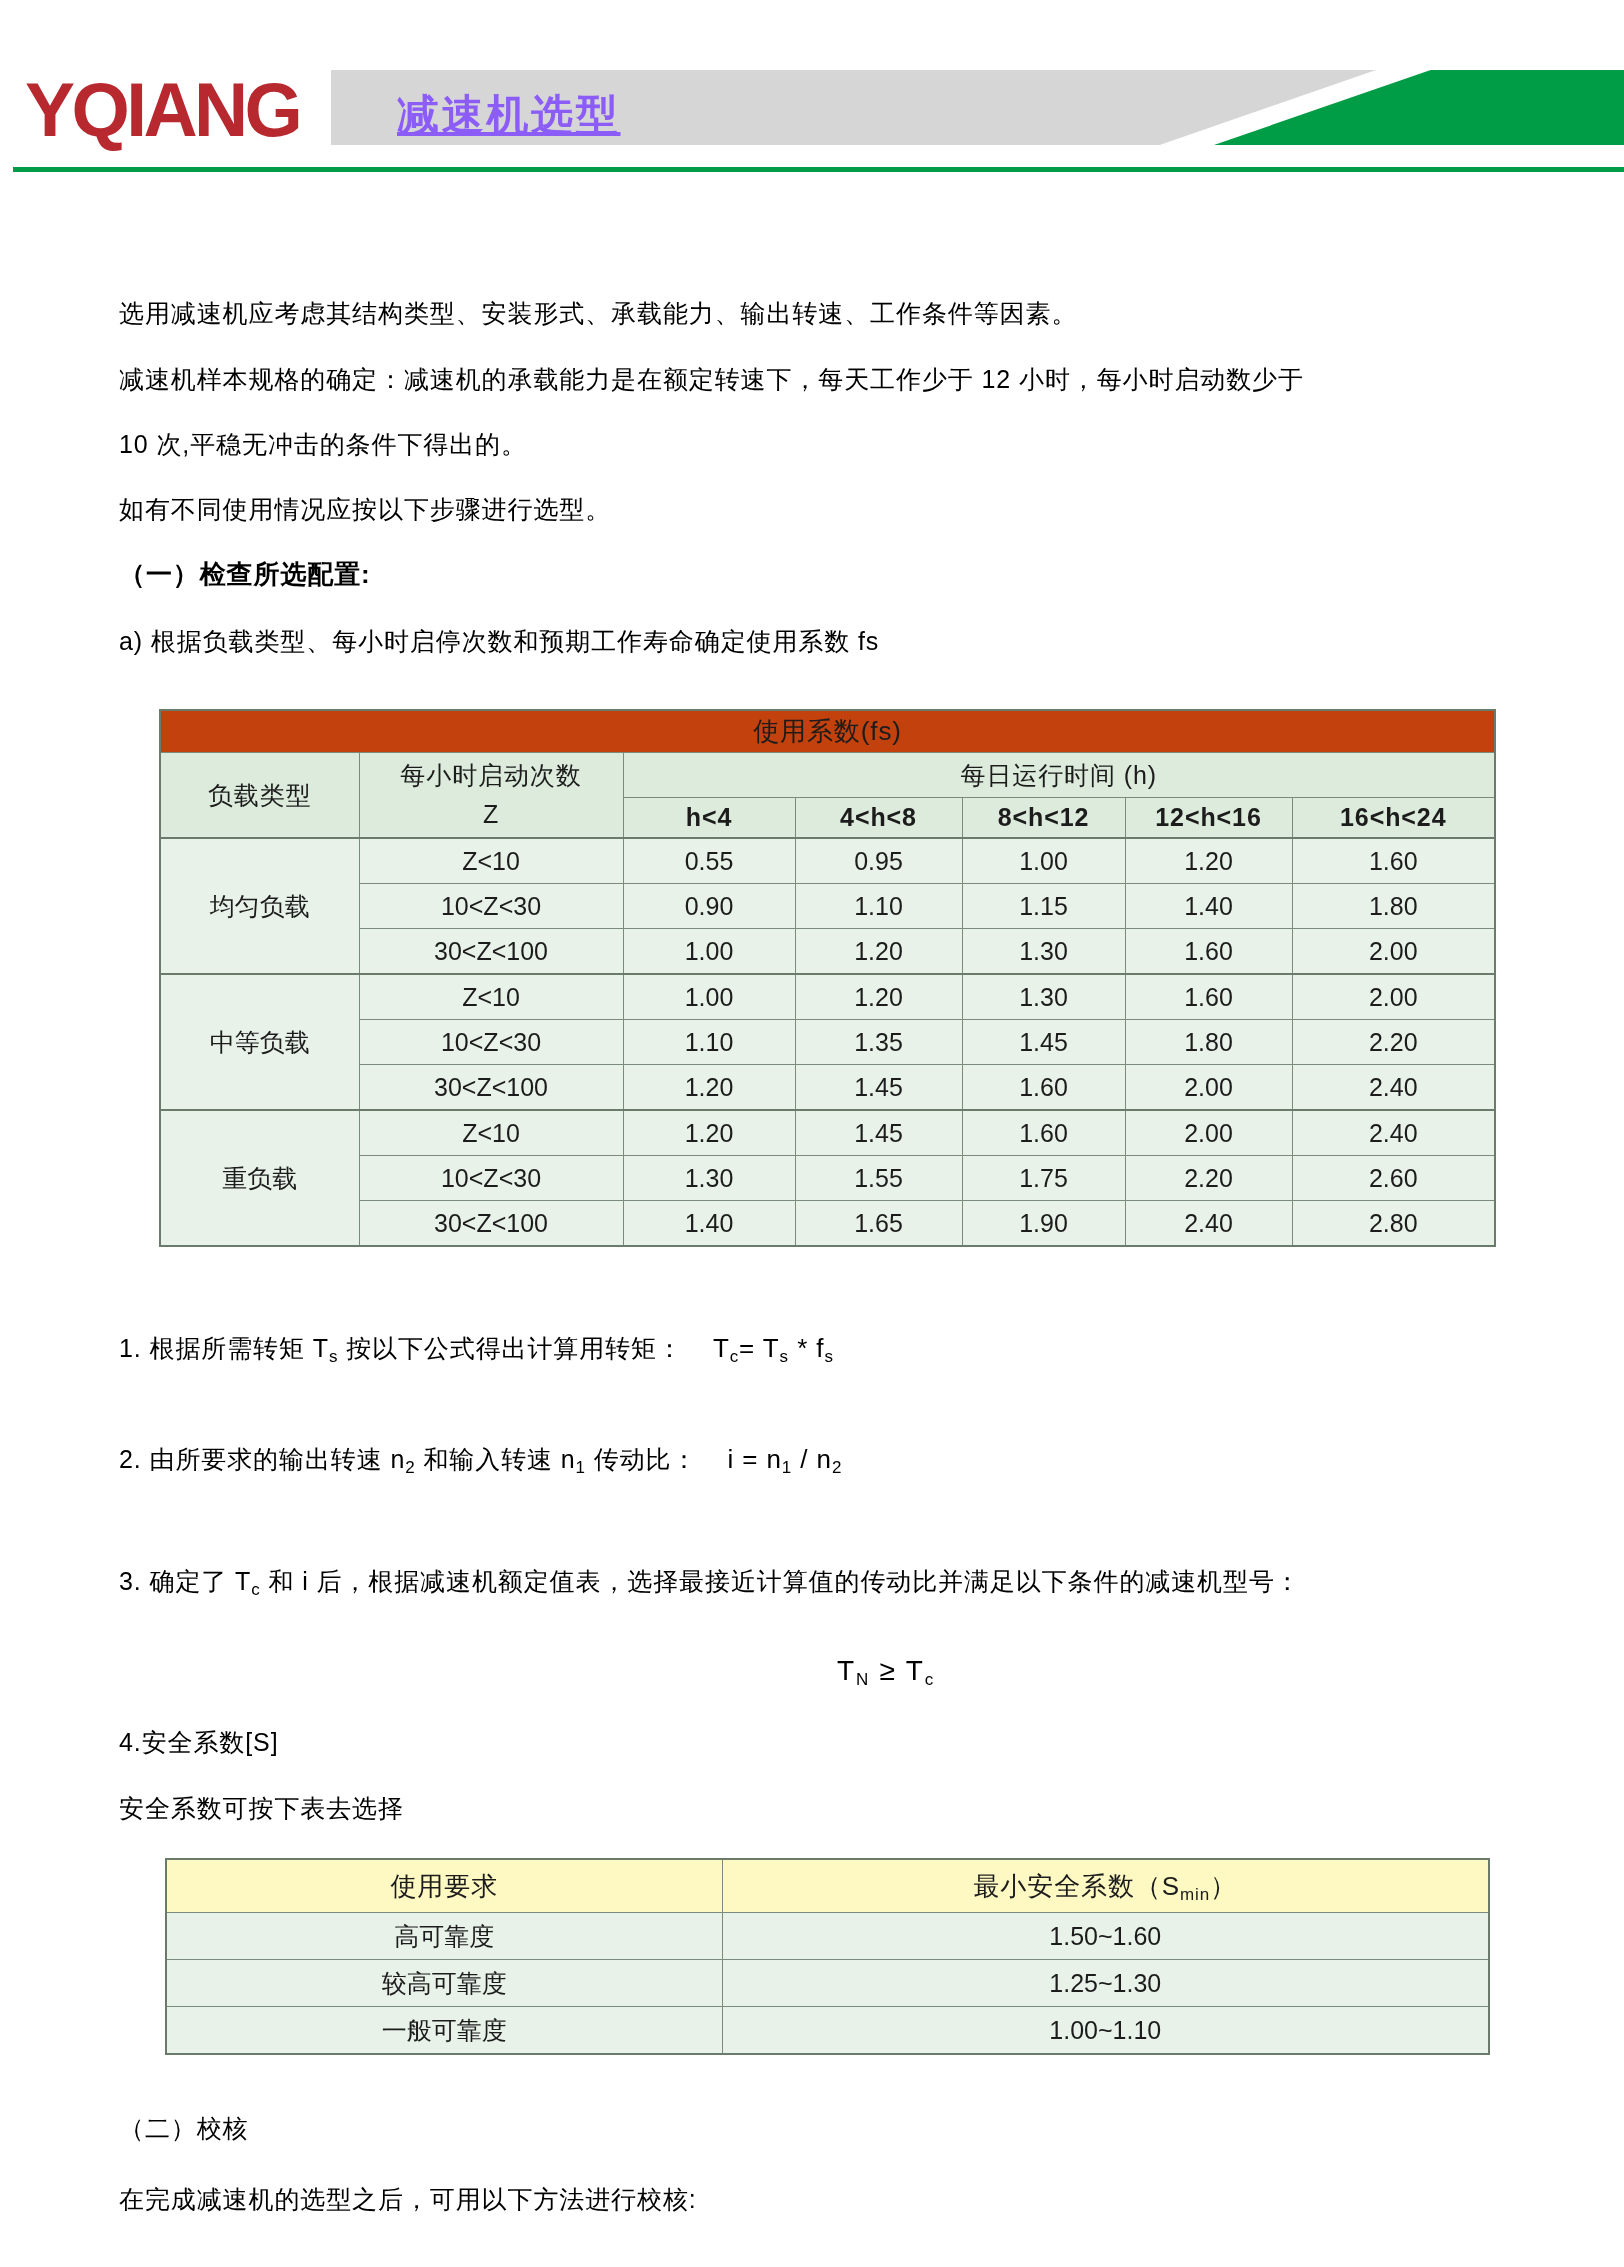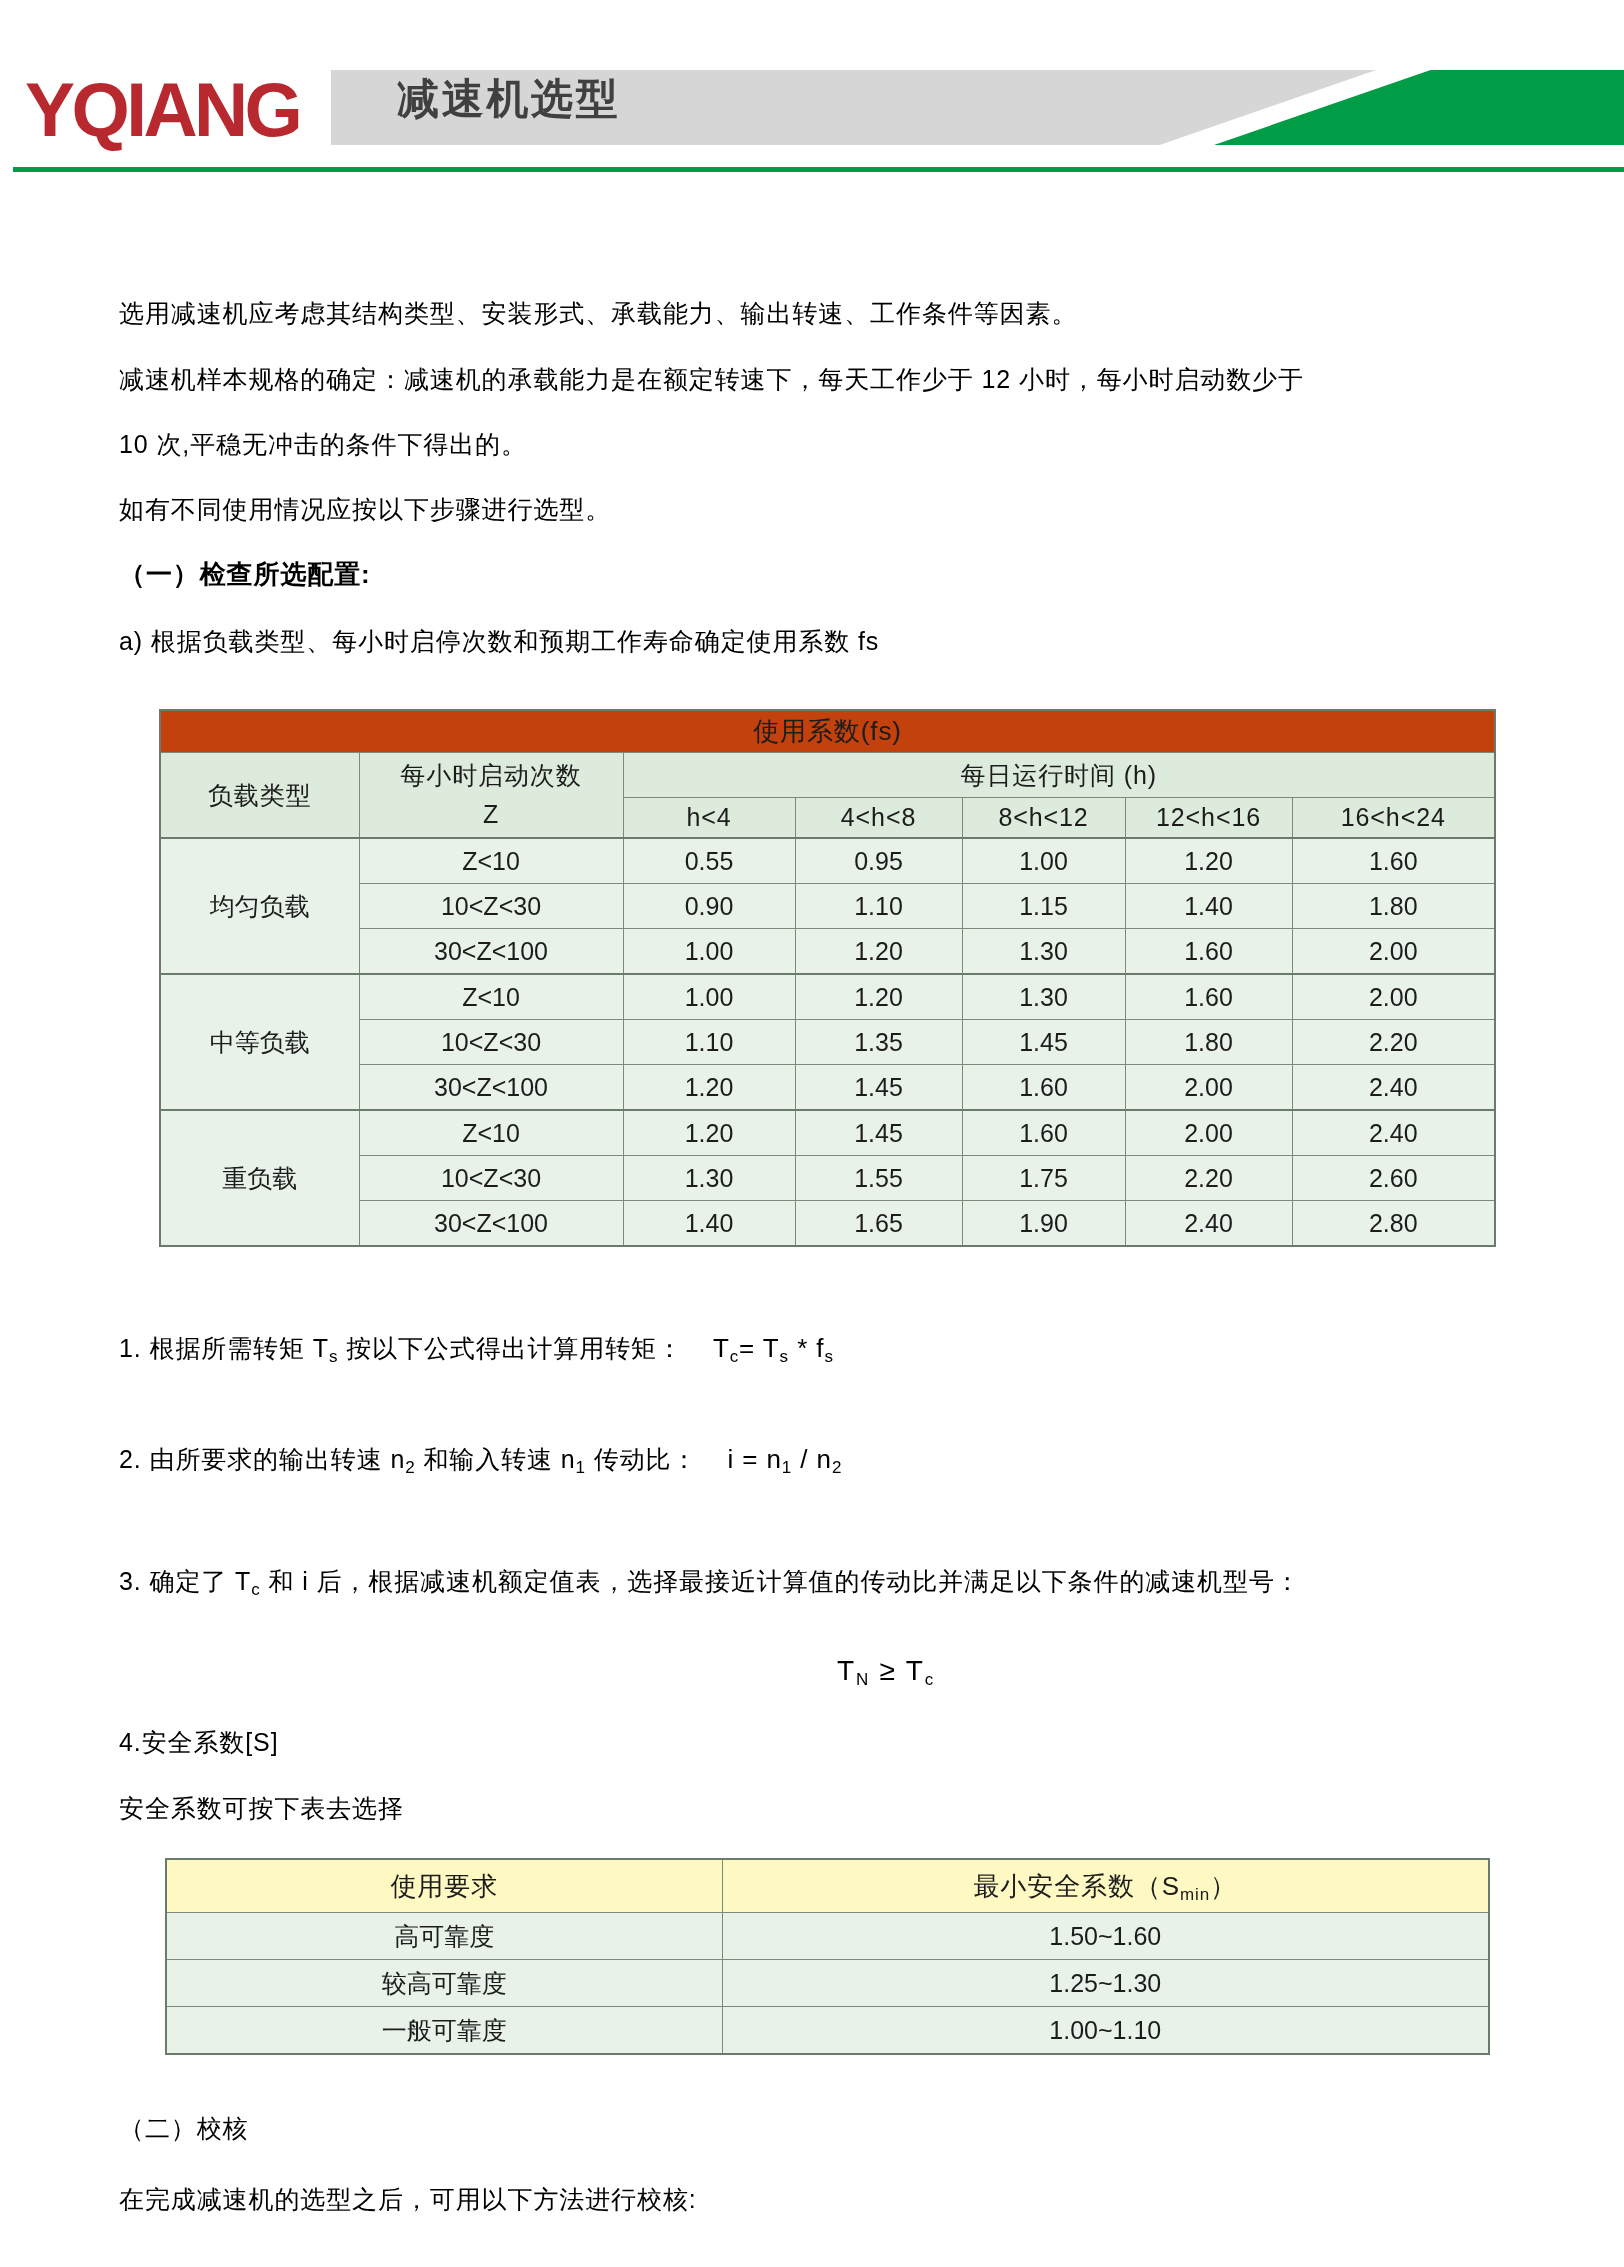--- a/index.html
+++ b/index.html
@@ -17,41 +17,41 @@
   }
   .banner-gray {
     left:331px; top:70px; width:1045px; height:75px; background:#d6d6d6;
     clip-path:polygon(0 0,100% 0,79.3% 100%,0 100%);
   }
   .banner-green {
     left:1214px; top:70px; width:411px; height:75px; background:#009c46;
     clip-path:polygon(52.7% 0,100% 0,100% 100%,0 100%);
   }
   .banner-title {
-    left:397px; top:71px; font-size:42px; font-weight:bold; color:#404040;
-    letter-spacing:2.7px; white-space:nowrap;
+    left:397px; top:87px; font-size:42px; font-weight:bold; color:#8b5cf6;
+    letter-spacing:2.7px; white-space:nowrap;text-decoration:underline;
   }
   .rule-green { left:12.5px; top:167px; width:1612px; height:5.4px; background:#009c46; }
 
   
   .line { position:absolute; left:119px; font-size:25px; letter-spacing:0.9px; white-space:nowrap; color:#000000; }
   .bold { font-weight:bold; font-size:26px; }
   .formula { display:inline-block; margin-left:30px; font-size:26px; }
   .sb { font-size:17px; position:relative; top:5.4px; }
   .tn { left:837px; font-size:28px; letter-spacing:1.8px; }
 
   
   table { border-collapse:collapse; table-layout:fixed; }
   th,td { border:1.8px solid #7b8b7b; text-align:center; vertical-align:middle;
           font-weight:normal; padding:0; color:#1c1c1c; }
   .t1 { left:159px; top:709px; width:1334px; border:2.7px solid #6b7b6b; }
   .t1-title th { background:#c2410c; font-size:26px; height:41px; letter-spacing:0.9px; }
   .t1-head th { background:#dcebdb; font-size:25px; letter-spacing:0.9px; }
   .t1-h1 th { height:44px; }
-  .t1-h2 th { height:39px; }
+  .t1-h2 th { height:39px;font-weight:bold; }
   .t1 tbody td { background:#e8f2e9; font-size:25px; height:44px; }
   .group-start td { border-top:2.7px solid #6b7b6b; }
   .blk { display:block; line-height:1.55;text-align:center; }
 
   .t2 { left:165px; top:1858px; width:1323px; border:2.7px solid #6b7b6b; }
   .t2 thead th { background:#fef9c3; font-size:26px; height:52px; letter-spacing:0.9px; }
   .t2 tbody td { background:#e8f2e9; font-size:25px; height:46px; }
 </style>
 </head>
 <body>

